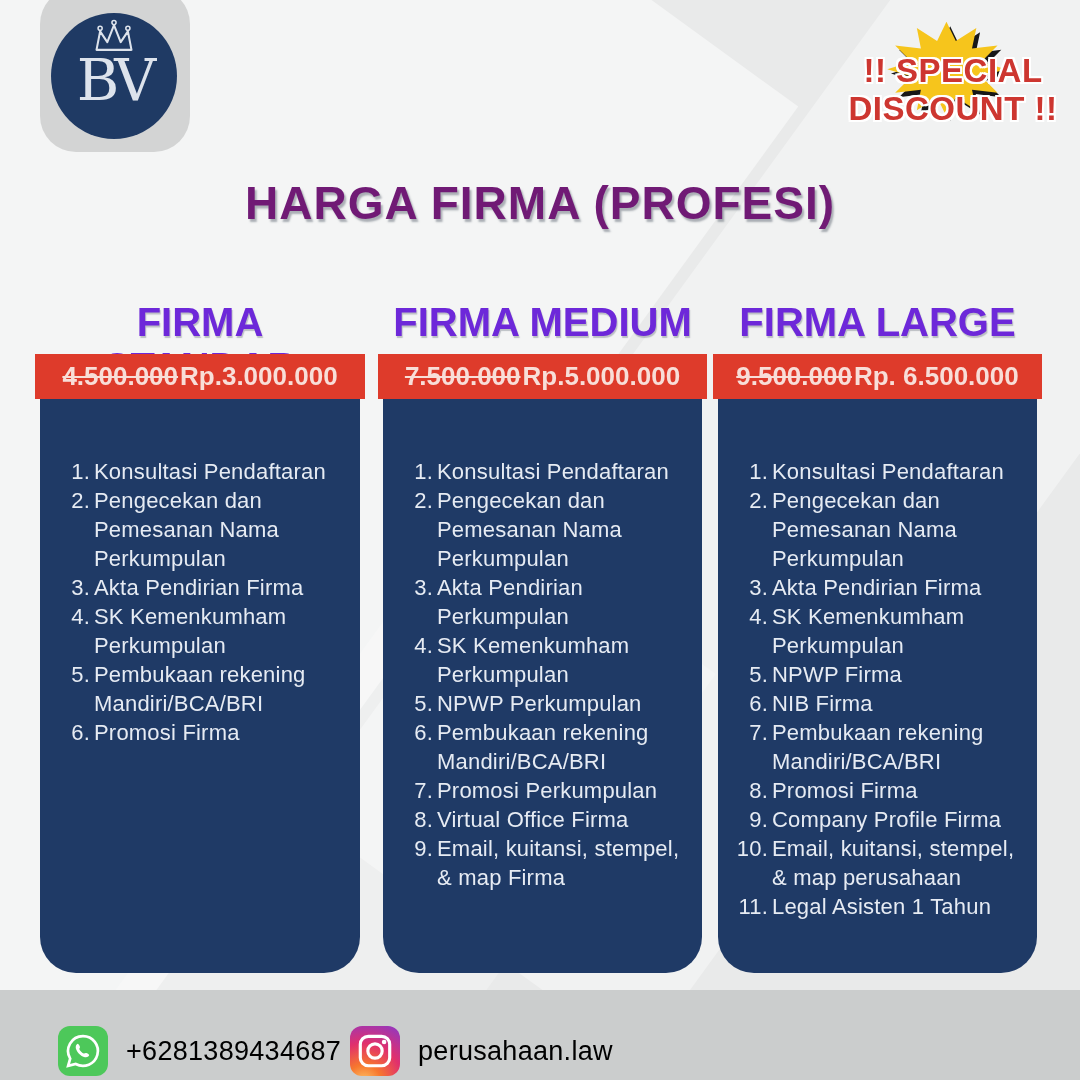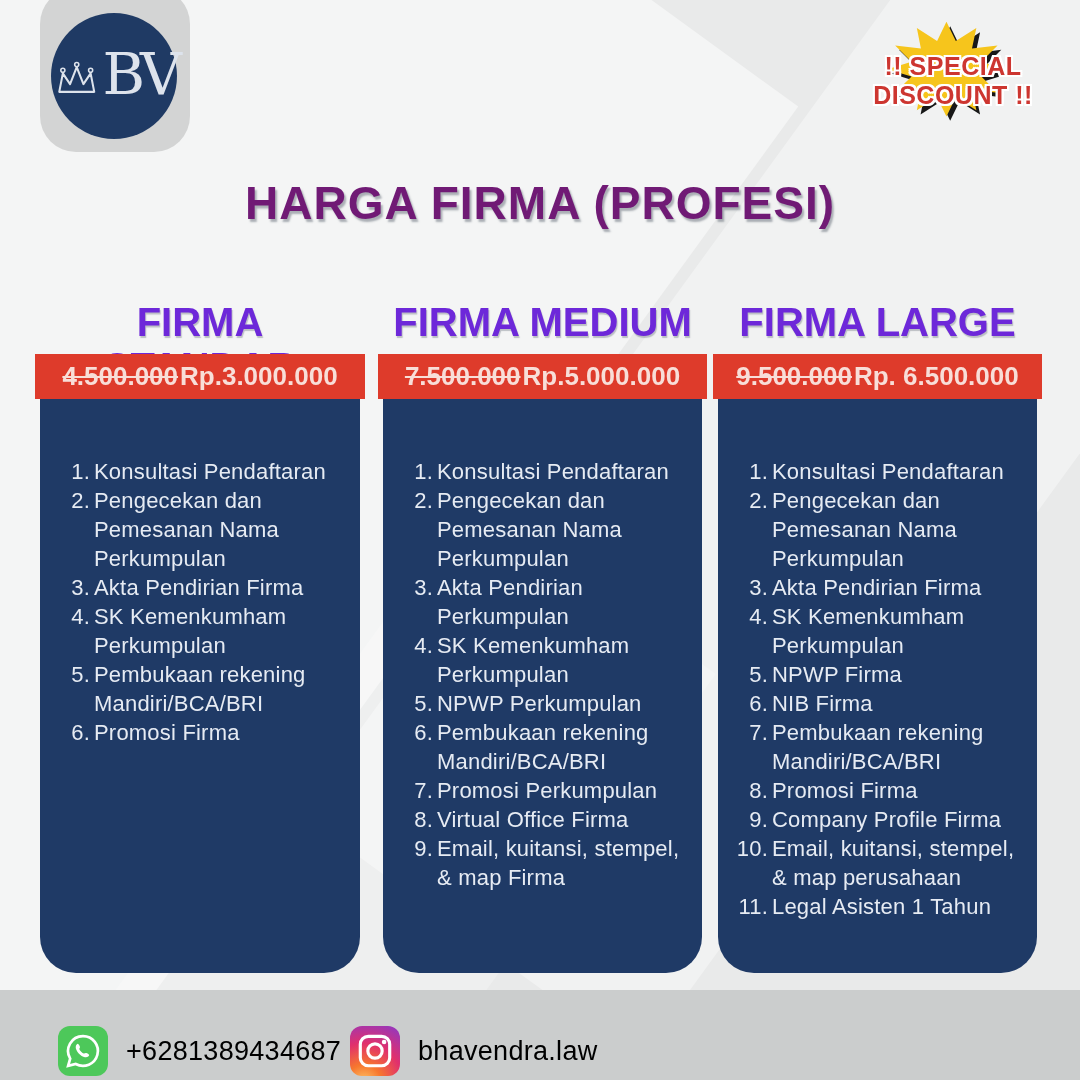--- a/index.html
+++ b/index.html
@@ -11,29 +11,29 @@
   
   .streak{position:absolute;background:rgba(255,255,255,.5);pointer-events:none;}
   .streak.s1{width:760px;height:1500px;left:-330px;top:-260px;transform:rotate(36deg);}
   .streak.s2{width:420px;height:1500px;left:700px;top:-420px;transform:rotate(36deg);background:rgba(255,255,255,.38);}
   .streak.s3{width:300px;height:900px;left:180px;top:500px;transform:rotate(36deg);background:rgba(255,255,255,.25);}
 
   
   .logo-badge{position:absolute;left:40px;top:-12px;width:150px;height:164px;
     background:#d3d4d4;border-radius:36px;}
   .logo-circle{position:absolute;left:11px;top:25px;width:126px;height:126px;border-radius:50%;
-    background:#1f3a64;display:flex;flex-direction:row;align-items:center;}
+    background:#1f3a64;display:flex;flex-direction:column;align-items:center;}
   .logo-crown{margin-top:6px;width:64px;height:36px;}
   .logo-text{font-family:"DejaVu Serif","Liberation Serif",serif;color:#dde3ec;
     font-size:58px;line-height:58px;margin-top:-4px;letter-spacing:-5px;}
 
   
   .burst-svg{position:absolute;left:886px;top:18px;width:124px;height:106px;}
   .burst-label{position:absolute;left:830px;top:52px;width:246px;text-align:center;
-    font-size:25px;font-weight:800;letter-spacing:.5px;color:#cd3630;
+    font-size:33px;font-weight:800;letter-spacing:.5px;color:#cd3630;
     text-shadow:-2px -2px 0 #fff,2px -2px 0 #fff,-2px 2px 0 #fff,2px 2px 0 #fff,
                  0 -2px 0 #fff,0 2px 0 #fff,-2px 0 0 #fff,2px 0 0 #fff;}
 
   
   .title{position:absolute;left:0;top:176px;width:1080px;text-align:center;
     font-size:46px;font-weight:700;letter-spacing:1px;color:#701a75;
     text-shadow:2px 3px 2px rgba(110,116,128,.55);}
 
   
   .col{position:absolute;top:300px;}
@@ -175,18 +175,18 @@
     </div>
 
     <div class="contact ig">
       <div class="icon-ig">
         <svg viewBox="0 0 24 24">
           <rect x="3.6" y="3.6" width="16.8" height="16.8" rx="4.6" fill="none" stroke="#fff" stroke-width="1.8"></rect>
           <circle cx="12" cy="12" r="4.1" fill="none" stroke="#fff" stroke-width="1.8"></circle>
           <circle cx="17.2" cy="6.8" r="1.3" fill="#fff"></circle>
         </svg>
       </div>
-      <span>bhavendra.law</span>
+      <span>perusahaan.law</span>
     </div>
 
 
   </div>
 </div>
 
 </body></html>

